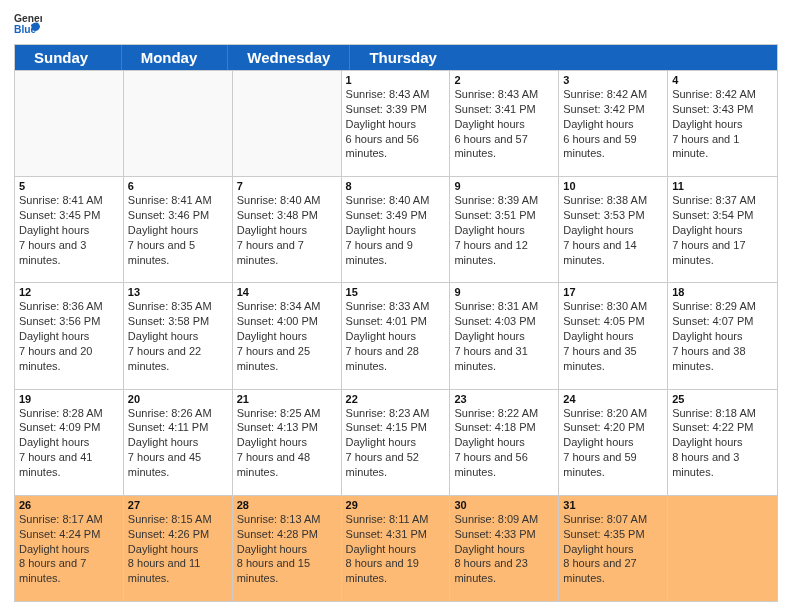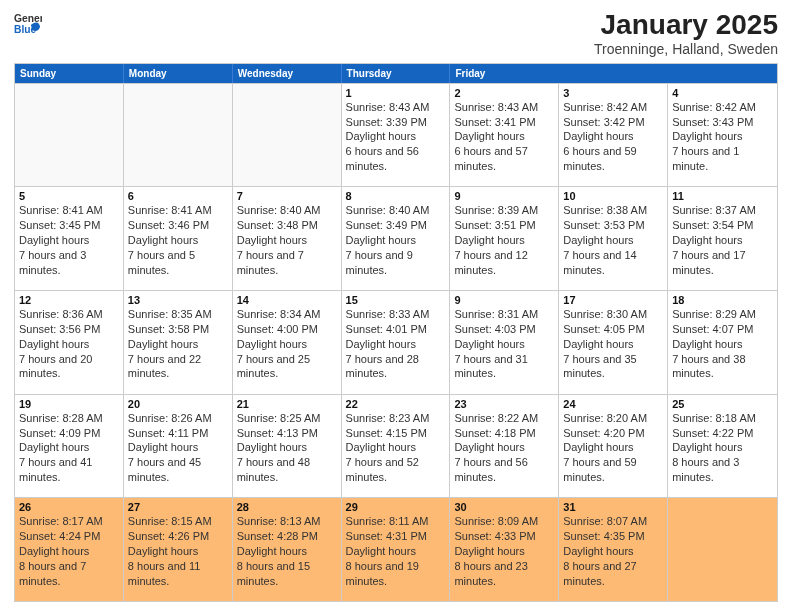--- a/index.html
+++ b/index.html
@@ -51,23 +51,23 @@
       flex-direction: column;
       border: 1px solid #ccc;
     }
     .cal-header {
       display: grid;
       grid-template-columns: repeat(7, 1fr);
       background: #1565c0;
     }
     .cal-header-cell {
       color: #fff;
-      font-size: 10px;
+      font-size: 15px;
       font-weight: bold;
-      padding: 4px 5px;
+      padding: 4px 19px;
       text-align: left;
       border-right: 1px solid #3a7bd5;
     }
     .cal-header-cell:last-child { border-right: none; }
     .cal-body {
       flex: 1;
       display: flex;
       flex-direction: column;
     }
     .cal-row {
@@ -108,33 +108,28 @@
 
 <div class="page">
   <div class="header">
     <div class="logo">
       <svg class="logo-icon" viewBox="0 0 30 30">
         <text x="0" y="13" font-size="11" font-weight="bold" fill="#333">General</text>
         <path d="M18 16 Q26 10 28 18 Q26 24 20 22 Z" fill="#1565c0"></path>
         <text x="0" y="25" font-size="11" font-weight="bold" fill="#1565c0">Blue</text>
       </svg>
     </div>
-    <div class="title-area">
-      <div class="month-title">January 2025</div>
-      <div class="location">Troenninge, Halland, Sweden</div>
-    </div>
   </div>
 
   <div class="calendar">
     <div class="cal-header">
     <div class="cal-header-cell">Sunday</div>
         <div class="cal-header-cell">Monday</div>
         <div class="cal-header-cell">Wednesday</div>
         <div class="cal-header-cell">Thursday</div>
-        <div class="cal-header-cell">Friday</div>
       </div>
     <div class="cal-body">
     <div class="cal-row">
           <div class="cal-cell empty"></div>
           <div class="cal-cell empty"></div>
           <div class="cal-cell empty"></div>
           <div class="cal-cell">
             <div class="day-num">1</div>
             <div class="cell-text">Sunrise: 8:43 AM<br>Sunset: 3:39 PM<br>Daylight hours<br>6 hours and 56 minutes.</div>
           </div>

